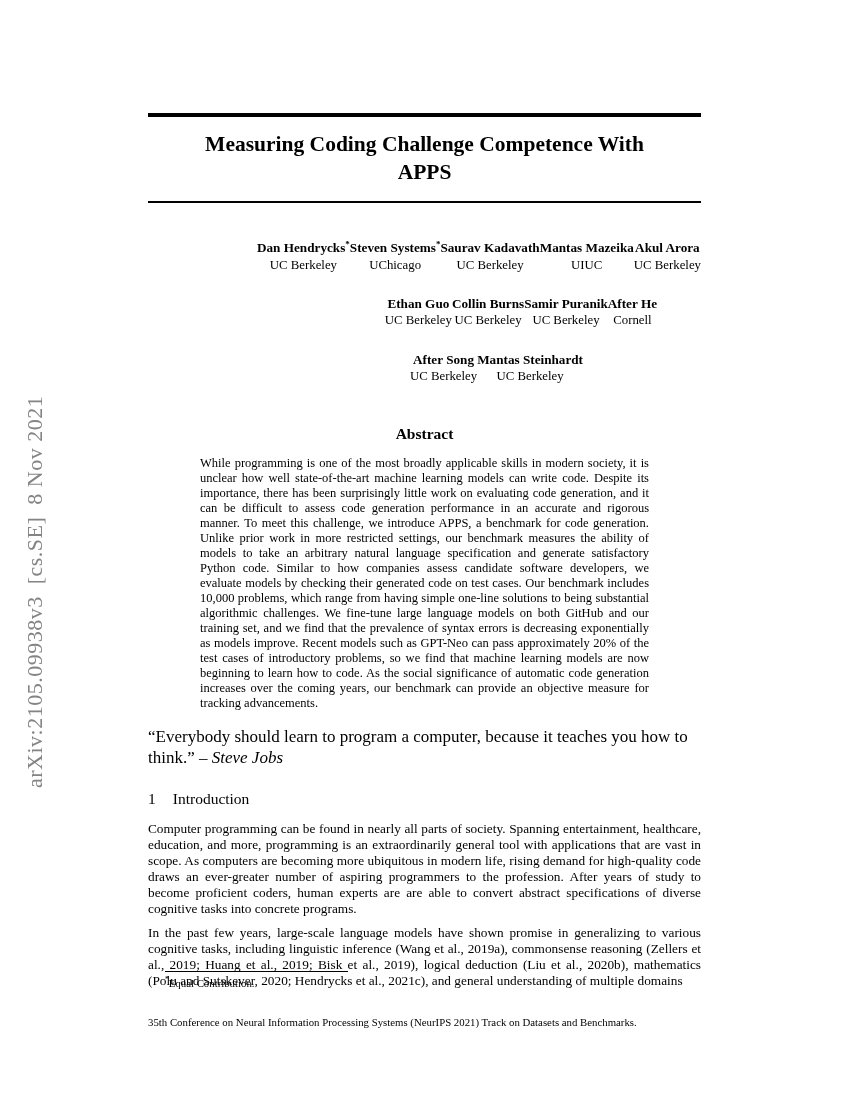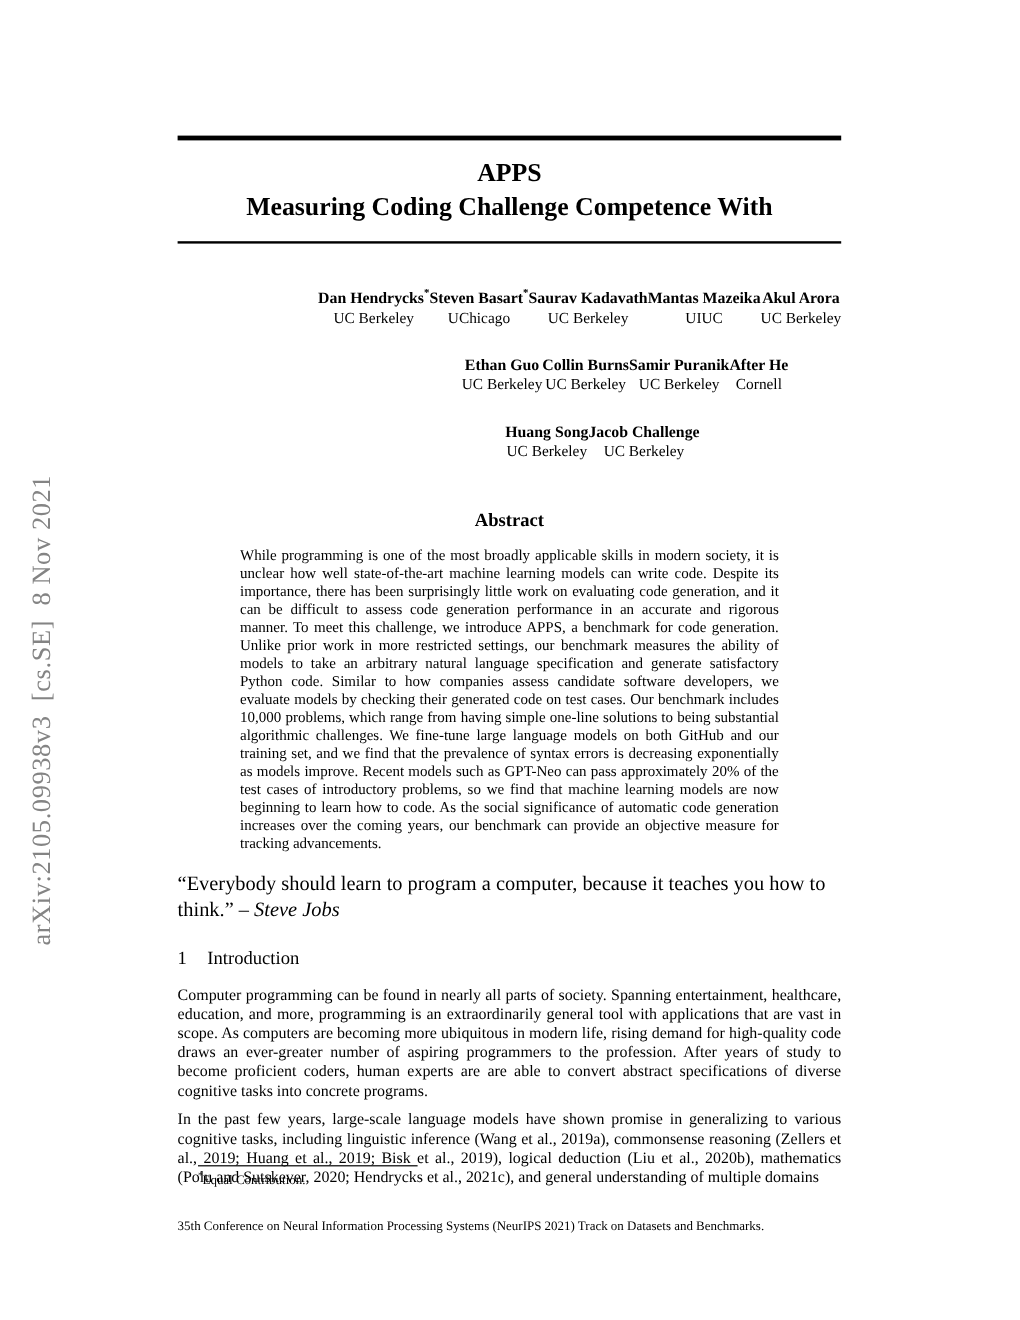--- a/index.html
+++ b/index.html
@@ -108,33 +108,33 @@
 
 <div class="page">
 
   <div class="arxiv-watermark">arXiv:2105.09938v3  [cs.SE]  8 Nov 2021</div>
 
   <div class="content">
 
     <div class="rule-thick"></div>
 
     <div class="paper-title">
+      <div>Measuring Coding Challenge Competence With</div>
       <div>APPS</div>
-      <div>Measuring Coding Challenge Competence With</div>
     </div>
 
     <div class="rule-thin"></div>
 
     <div class="authors-row row1">
       <div class="author">
         <div class="name"><span>Dan Hendrycks</span><sup>*</sup></div>
         <div class="affil">UC Berkeley</div>
       </div>
       <div class="author">
-        <div class="name"><span>Steven Basart</span><sup>*</sup></div>
+        <div class="name"><span>Steven Systems</span><sup>*</sup></div>
         <div class="affil">UChicago</div>
       </div>
       <div class="author">
         <div class="name"><span>Saurav Kadavath</span><sup></sup></div>
         <div class="affil">UC Berkeley</div>
       </div>
       <div class="author">
         <div class="name"><span>Mantas Mazeika</span><sup></sup></div>
         <div class="affil">UIUC</div>
       </div>
@@ -158,25 +158,25 @@
         <div class="affil">UC Berkeley</div>
       </div>
       <div class="author">
         <div class="name"><span>After He</span></div>
         <div class="affil">Cornell</div>
       </div>
     </div>
 
     <div class="authors-row row3">
       <div class="author">
-        <div class="name"><span>Huang Song</span></div>
-        <div class="affil">UC Berkeley</div>
-      </div>
-      <div class="author">
-        <div class="name"><span>Jacob Challenge</span></div>
+        <div class="name"><span>After Song</span></div>
+        <div class="affil">UC Berkeley</div>
+      </div>
+      <div class="author">
+        <div class="name"><span>Mantas Steinhardt</span></div>
         <div class="affil">UC Berkeley</div>
       </div>
     </div>
 
     <div class="abstract-heading">Abstract</div>
 
     <div class="abstract-text">While programming is one of the most broadly applicable skills in modern society, it is unclear how well state-of-the-art machine learning models can write code. Despite its importance, there has been surprisingly little work on evaluating code generation, and it can be difficult to assess code generation performance in an accurate and rigorous manner. To meet this challenge, we introduce APPS, a benchmark for code generation. Unlike prior work in more restricted settings, our benchmark measures the ability of models to take an arbitrary natural language specification and generate satisfactory Python code. Similar to how companies assess candidate software developers, we evaluate models by checking their generated code on test cases. Our benchmark includes 10,000 problems, which range from having simple one-line solutions to being substantial algorithmic challenges. We fine-tune large language models on both GitHub and our training set, and we find that the prevalence of syntax errors is decreasing exponentially as models improve. Recent models such as GPT-Neo can pass approximately 20% of the test cases of introductory problems, so we find that machine learning models are now beginning to learn how to code. As the social significance of automatic code generation increases over the coming years, our benchmark can provide an objective measure for tracking advancements.</div>
 
     <div class="quote-line">
       <span>“Everybody should learn to program a computer, because it teaches you how to think.” – </span><span class="quote-attrib">Steve Jobs</span>

